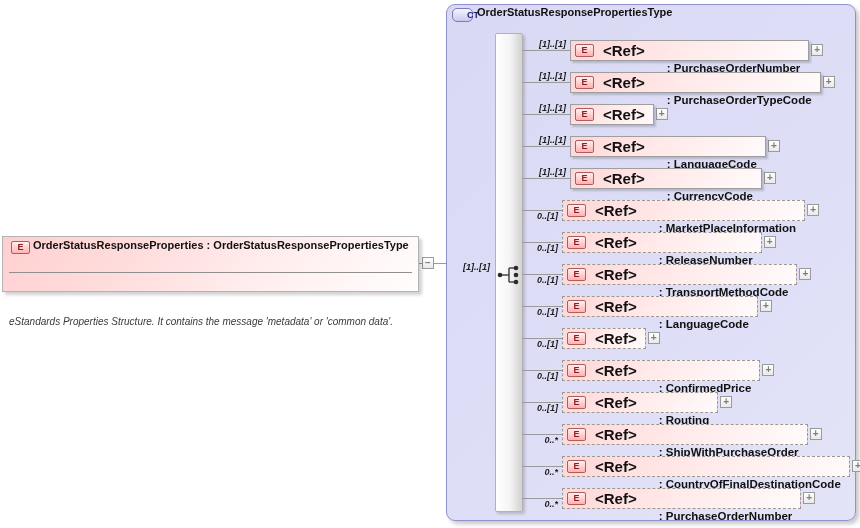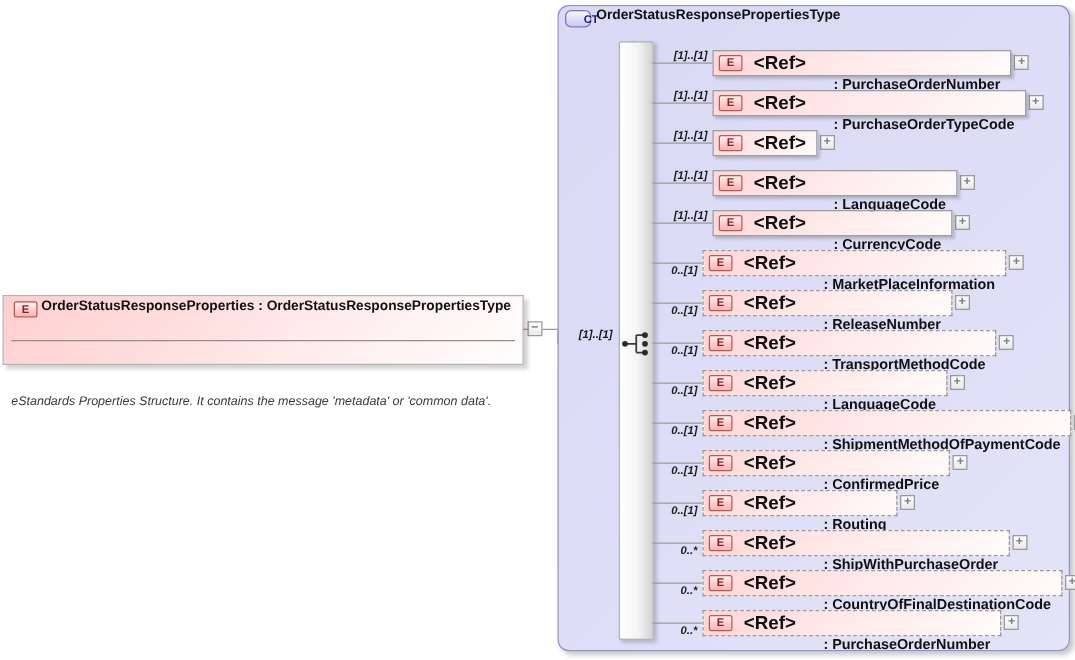--- a/index.html
+++ b/index.html
@@ -224,21 +224,20 @@
       <span class="ename">: LanguageCode</span>
     </div>
     <div class="toggle"><span>+</span></div>
   </div>
       <div class="row opt" style="top: 327px;">
     <span class="card">0..[1]</span>
     <div class="conn"></div>
     <div class="ebox">
       <span class="e-badge">E</span>
       <span class="ref">&lt;Ref&gt;</span>
-      <span class="ename">: ShipmentMethodOfPaymentCode</span>
     </div>
     <div class="toggle"><span>+</span></div>
   </div>
       <div class="row opt" style="top: 359px;">
     <span class="card">0..[1]</span>
     <div class="conn"></div>
     <div class="ebox">
       <span class="e-badge">E</span>
       <span class="ref">&lt;Ref&gt;</span>
       <span class="ename">: ConfirmedPrice</span>

